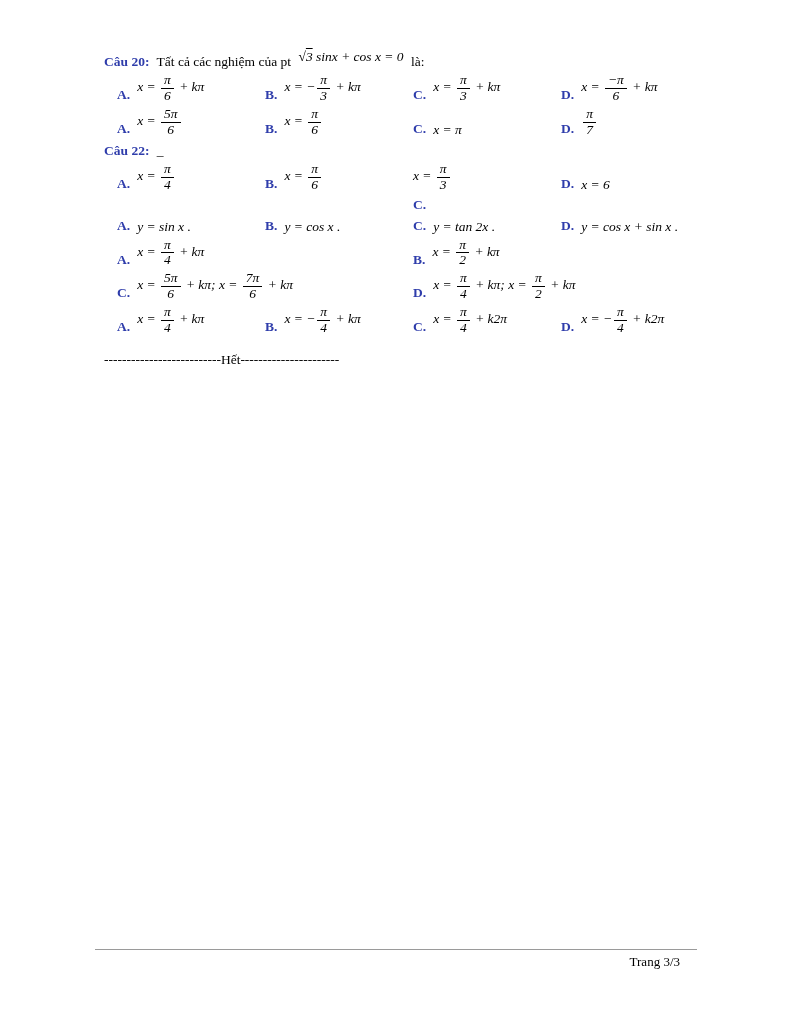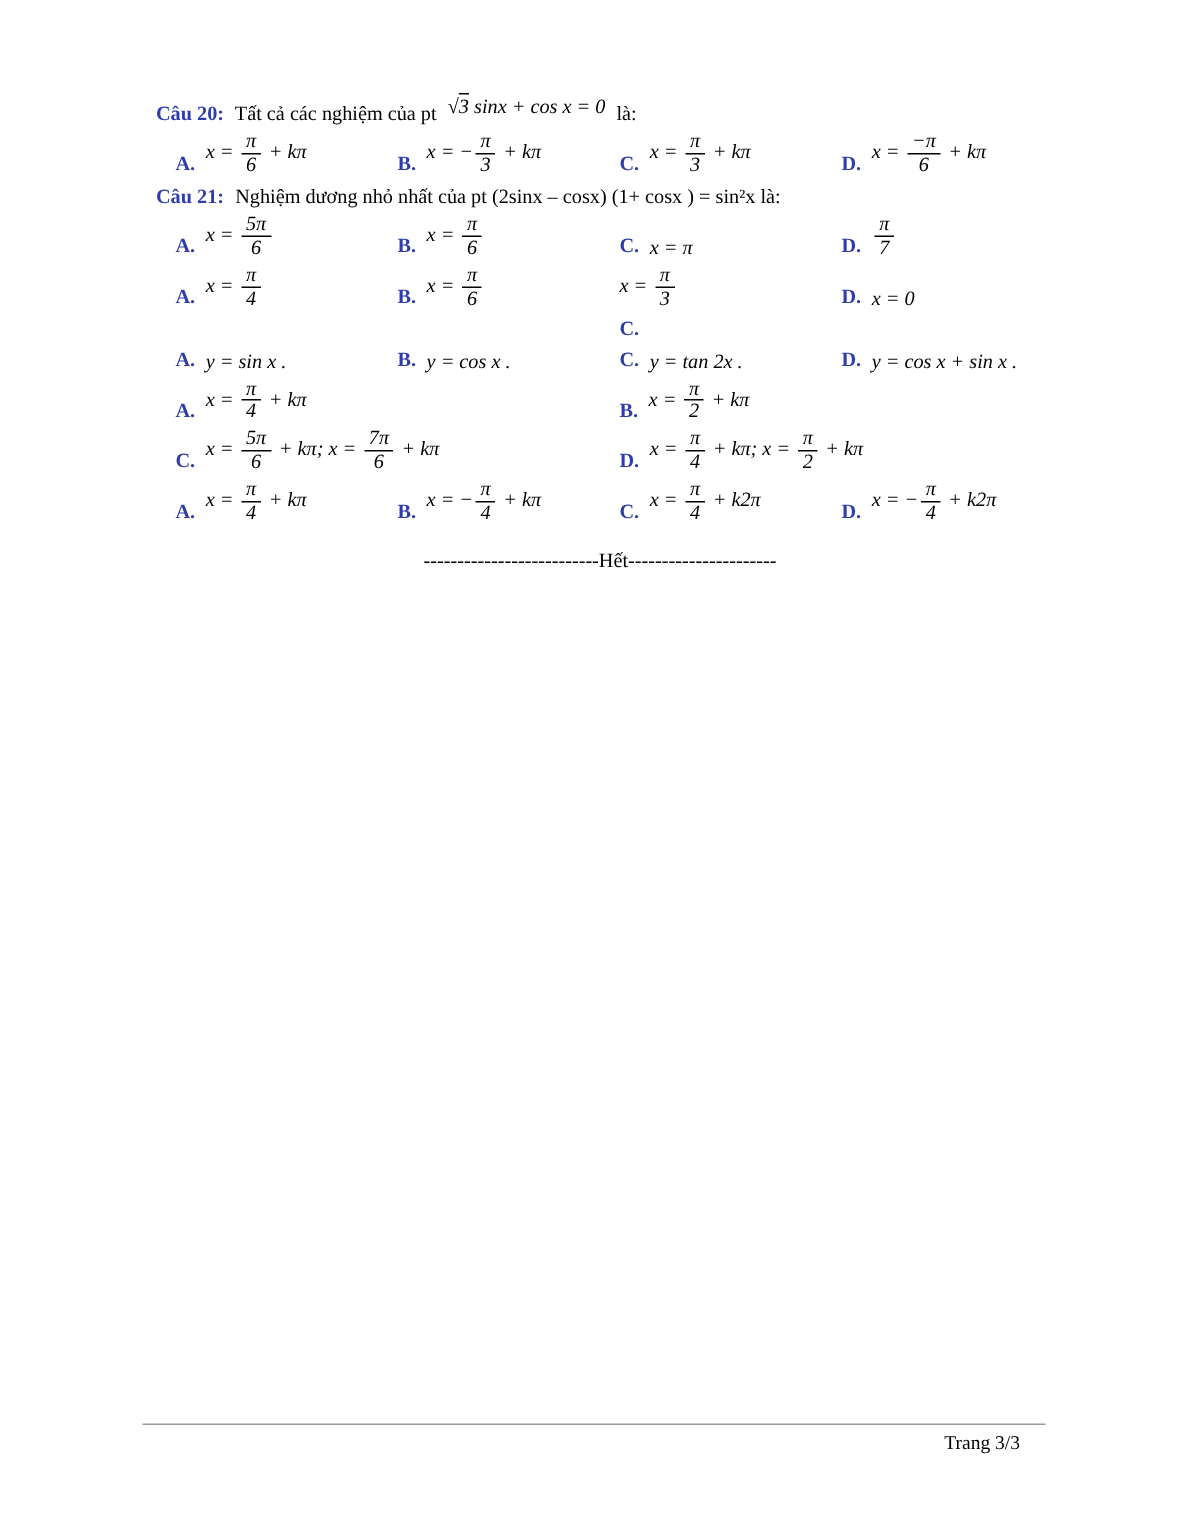--- a/index.html
+++ b/index.html
@@ -1,35 +1,35 @@
 <!DOCTYPE html>
 <html style="--accent: #2F3DAB;"><head>
 <meta charset="utf-8">
 <style>
   *{box-sizing:border-box;}
   html,body{margin:0;padding:0;}
   body{width:792px;height:1024px;background:#ffffff;font-family:"Liberation Serif",serif;color:#000;}
   .page{position:relative;width:792px;height:1024px;overflow:hidden;background:#fff;}
-  .content{position:absolute;left:104px;top:66px;width:592px;}
+  .content{position:absolute;left:104px;top:52px;width:592px;}
   .question{margin-bottom:3px;}
   .q-head{margin:0 0 1px 0;font-size:13.5px;line-height:1.5;}
   .q-label{color:var(--accent,#2F3DAB);font-weight:700;margin-right:4px;}
   .math{font-style:italic;font-size:13.5px;}
   .inline-raised{position:relative;top:-5px;margin:0 4px;display:inline-block;}
   .opts{display:grid;grid-template-columns:repeat(4,1fr);align-items:end;margin:1px 0 3px 0;}
   .opt{display:flex;align-items:flex-end;gap:7px;padding-left:13px;font-size:13.5px;min-height:18px;}
   .opt-letter{color:var(--accent,#2F3DAB);font-weight:700;line-height:1.3;font-style:normal;}
   .frac{display:inline-flex;flex-direction:column;text-align:center;vertical-align:middle;margin:0 2px;line-height:1.1;}
   .fnum{border-bottom:1px solid #000;padding:0 3px;}
   .fden{padding:0 3px;}
   .radic{font-style:normal;}
   .ovl{text-decoration:overline;}
   .span2{grid-column-end:span 2;}
   .col3{grid-column-start:3;}
-  .end-marker{text-align:center;margin-top:16px;font-size:13.5px;}
+  .end-marker{text-align:left;margin-top:16px;font-size:13.5px;}
   .footer-line{position:absolute;left:95px;width:602px;top:949px;border-top:1px solid #9a9a9a;height:0;}
   .footer-text{position:absolute;top:954px;right:112px;font-size:13px;}
 </style>
 </head>
 <body>
 
 <div class="page">
   <div class="content">
 
     <section class="question">
@@ -65,78 +65,78 @@
           <span class="opt-letter">D.</span>
           <span class="math">x = <span class="frac">
                 <span class="fnum">−π</span>
                 <span class="fden">6</span>
               </span> + kπ</span>
         </div>
       </div>
     </section>
 
     <section class="question">
+      <div class="opts">
+        <div class="opt">
+          <span class="opt-letter">A.</span>
+          <span class="math">x = <span class="frac">
+                <span class="fnum">5π</span>
+                <span class="fden">6</span>
+              </span></span>
+        </div>
+        <div class="opt">
+          <span class="opt-letter">B.</span>
+          <span class="math">x = <span class="frac">
+                <span class="fnum">π</span>
+                <span class="fden">6</span>
+              </span></span>
+        </div>
+        <div class="opt">
+          <span class="opt-letter">C.</span>
+          <span class="math">x = π</span>
+        </div>
+        <div class="opt">
+          <span class="opt-letter">D.</span>
+          <span class="math"><span class="frac">
+                <span class="fnum">π</span>
+                <span class="fden">7</span>
+              </span></span>
+        </div>
+      </div>
+    </section>
+
+    <section class="question">
       <p class="q-head">
-        <span class="q-label">Câu 21:</span>
-        <span class="q-text">Nghiệm dương nhỏ nhất của pt  (2sinx – cosx) (1+ cosx ) = sin²x  là:</span>
+        <span class="q-label">Câu 22:</span>
+        <span class="q-text">_</span>
       </p>
       <div class="opts">
         <div class="opt">
           <span class="opt-letter">A.</span>
           <span class="math">x = <span class="frac">
-                <span class="fnum">5π</span>
-                <span class="fden">6</span>
-              </span></span>
-        </div>
-        <div class="opt">
-          <span class="opt-letter">B.</span>
-          <span class="math">x = <span class="frac">
-                <span class="fnum">π</span>
-                <span class="fden">6</span>
-              </span></span>
-        </div>
-        <div class="opt">
-          <span class="opt-letter">C.</span>
-          <span class="math">x = π</span>
-        </div>
-        <div class="opt">
-          <span class="opt-letter">D.</span>
-          <span class="math"><span class="frac">
-                <span class="fnum">π</span>
-                <span class="fden">7</span>
-              </span></span>
-        </div>
-      </div>
-    </section>
-
-    <section class="question">
-      <div class="opts">
-        <div class="opt">
-          <span class="opt-letter">A.</span>
-          <span class="math">x = <span class="frac">
                 <span class="fnum">π</span>
                 <span class="fden">4</span>
               </span></span>
         </div>
         <div class="opt">
           <span class="opt-letter">B.</span>
           <span class="math">x = <span class="frac">
                 <span class="fnum">π</span>
                 <span class="fden">6</span>
               </span></span>
         </div>
         <div class="opt">
           <span class="math">x = <span class="frac">
                 <span class="fnum">π</span>
                 <span class="fden">3</span>
               </span></span>
         </div>
         <div class="opt">
           <span class="opt-letter">D.</span>
-          <span class="math">x = 0</span>
+          <span class="math">x = 6</span>
         </div>
       </div>
       <div class="opts">
         <div class="opt col3">
           <span class="opt-letter">C.</span>
         </div>
       </div>
     </section>
 
     <section class="question">

